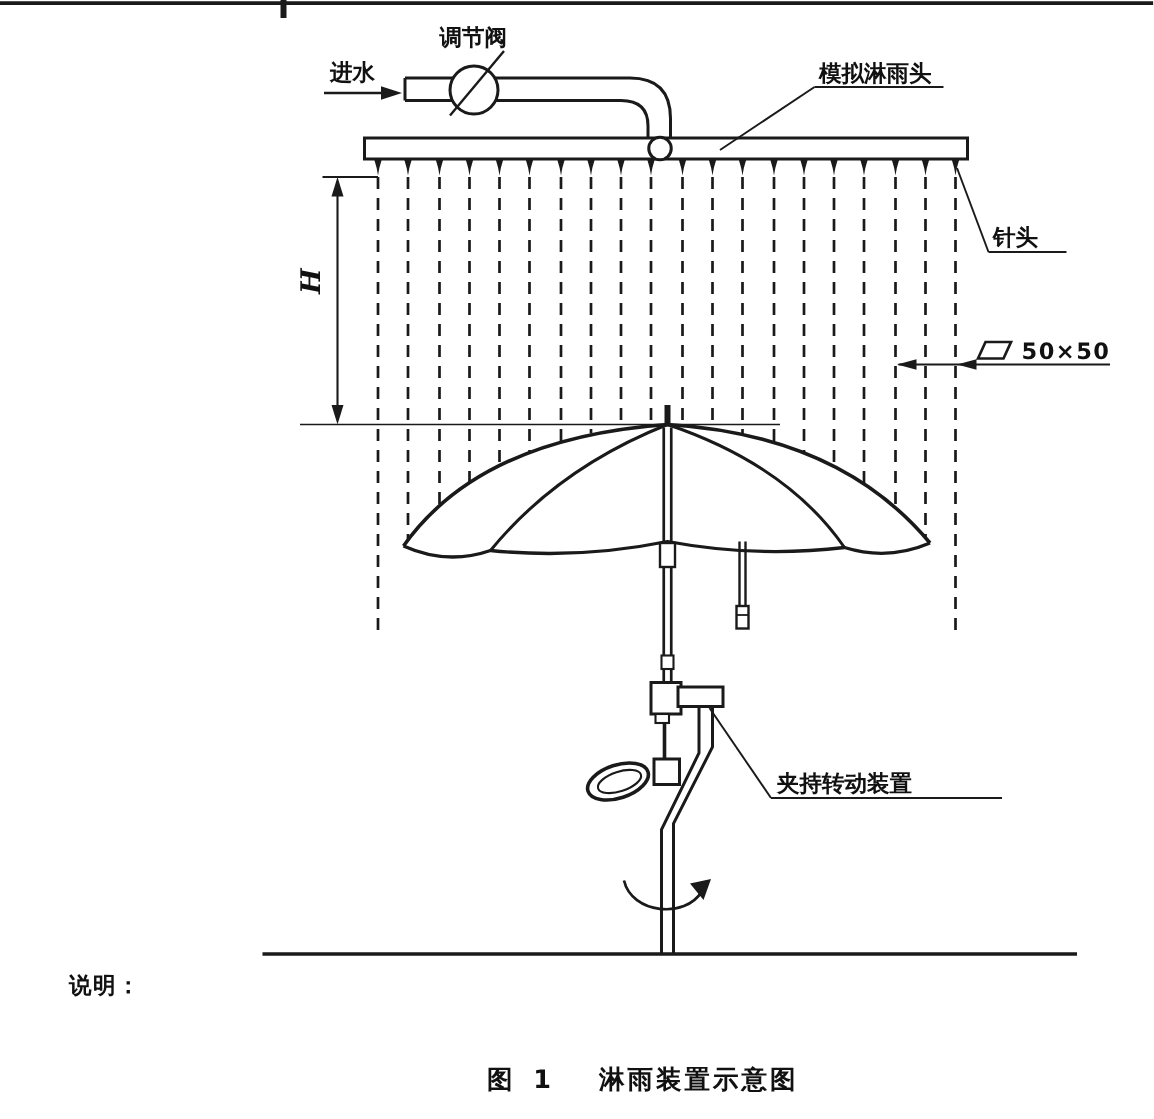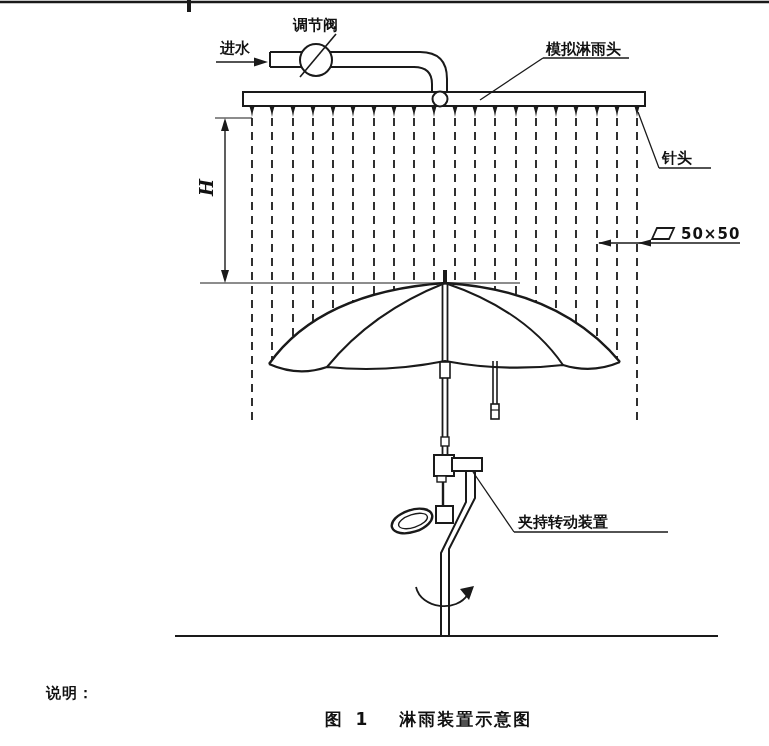--- a/index.html
+++ b/index.html
@@ -10,21 +10,21 @@
   .page svg{position:absolute;left:0;top:0;}
   svg text{
     font-family:"DejaVu Sans",sans-serif;
     font-weight:bold;font-size:15px;fill:#111;
   }
   svg text.h-dim{
     font-family:"DejaVu Serif",serif;font-style:italic;
     font-size:18px;font-weight:bold;
   }
   svg text.grid-label{font-size:15px;letter-spacing:1px;}
-  .notes{position:absolute;left:46px;top:682px;line-height:1.55;text-align:center;}
+  .notes{position:absolute;left:46px;top:646px;line-height:1.55;text-align:center;}
   .notes-heading{font-size:15px;font-weight:bold;letter-spacing:1px;}
   .notes-line{font-size:15px;font-family:"DejaVu Serif",serif;margin-top:6px;}
   .notes-line .h-sym{font-style:italic;font-size:17px;font-family:"DejaVu Serif",serif;}
   .caption{
     position:absolute;left:0;top:708px;width:707px;text-align:center;
     padding-left:150px;box-sizing:border-box;
     font-size:17px;font-weight:bold;letter-spacing:2px;
   }
   .caption .cap-num{margin-right:20px;letter-spacing:4px;}
 </style>

